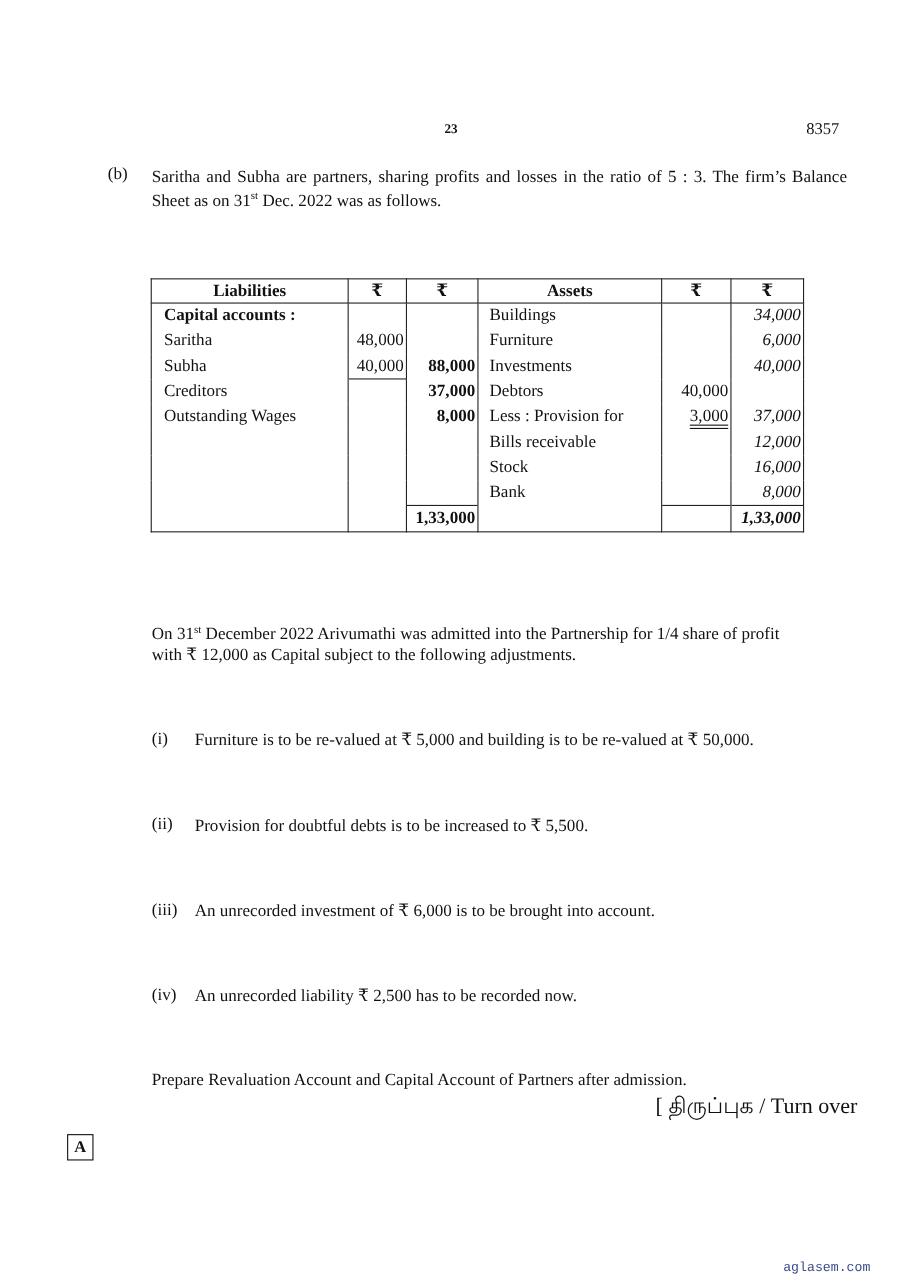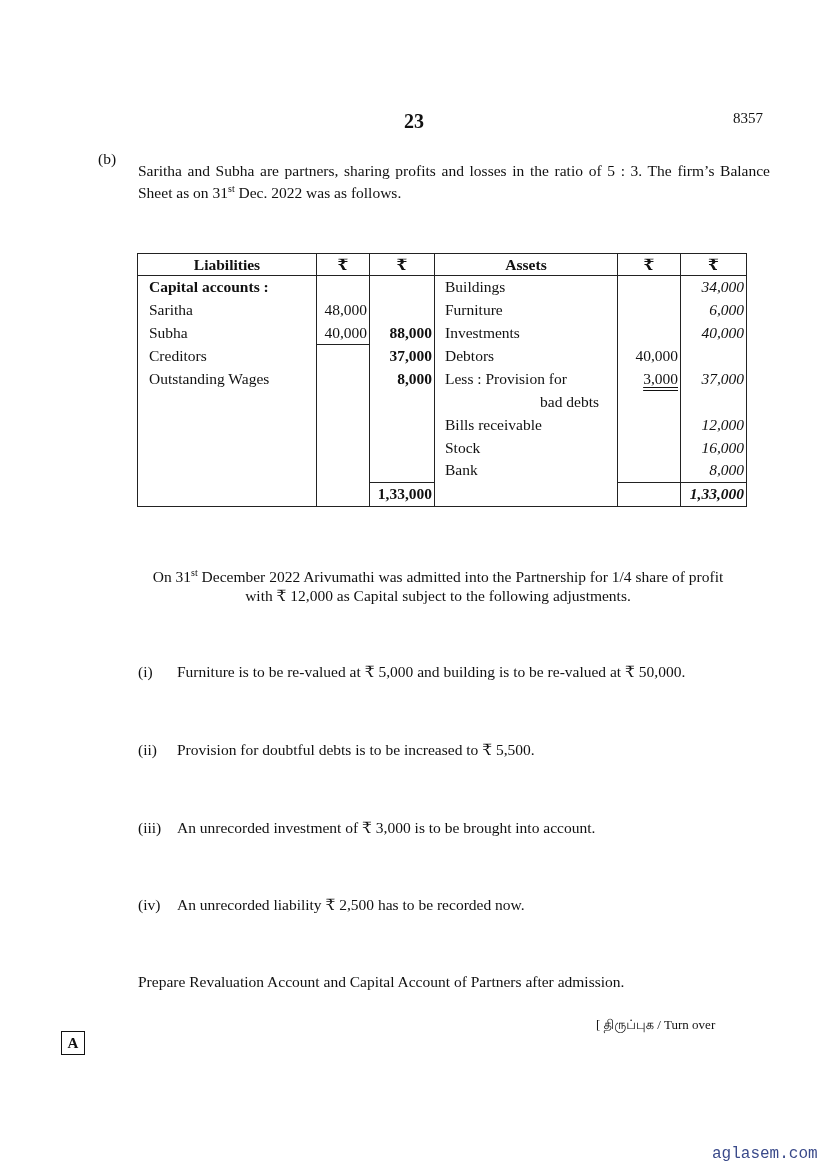--- a/index.html
+++ b/index.html
@@ -1,47 +1,47 @@
 <!DOCTYPE html>
 <html><head>
 <meta charset="utf-8">
 <style>
   html, body { margin:0; padding:0; background:#fff; }
   body { width:826px; height:1169px; position:relative; overflow:hidden;
          font-family:"Liberation Serif","DejaVu Serif",serif; color:#111; font-size:15.5px; }
   .abs { position:absolute; white-space:nowrap; }
   .bold { font-weight:bold; }
-  .pagenum { top:110px; left:404px; font-weight:bold; font-size:20px; }
+  .pagenum { top:110px; left:404px; font-weight:bold; font-size:12px; }
   .code { top:110px; left:733px; font-weight:normal; font-size:15px; }
   .qlabel { top:150px; left:98px; }
-  .qtext { top:150px; left:138px; line-height:22px; white-space:normal; width:632px; text-align:justify;margin-top:10px; }
+  .qtext { top:150px; left:138px; line-height:22px; white-space:normal; width:632px; text-align:justify; }
   sup { font-size:10px; vertical-align:6px; line-height:0; }
 
   table.bs { position:absolute; top:253px; left:137px; border-collapse:collapse; font-size:15.5px; }
   table.bs td, table.bs th { padding:0 2px 0 0; height:22.8px; line-height:22.8px; vertical-align:top; }
   table.bs th { font-weight:bold; text-align:center; border:1.3px solid #222; height:21px; line-height:21px; padding:0; }
   .c1 { width:165px; border-left:1.3px solid #222; border-right:1.3px solid #222; padding-left:11px !important; }
   .c2 { width:50px; border-right:1.3px solid #222; text-align:right; }
   .c3 { width:62px; border-right:1.3px solid #222; text-align:right;font-weight:bold; }
   .c4 { width:154px; border-right:1.3px solid #222; padding-left:10px !important; }
   .c5 { width:60px; border-right:1.3px solid #222; text-align:right; }
   .c6 { width:63px; border-right:1.3px solid #222; text-align:right;font-style:italic; }
   .topline { border-top:1.3px solid #222; }
   .bottomline { border-bottom:1.3px solid #222; }
   .dbl-ul { text-decoration:underline; text-decoration-style:double; text-underline-offset:3px; }
   .indent-right { text-align:right; padding-right:18px !important; }
 
-  .para { left:138px; line-height:19px; white-space:normal; width:600px;text-align:center; }
+  .para { left:138px; line-height:19px; white-space:normal; width:600px; }
   .item-num { left:138px; }
   .item-text { left:177px; }
   .boxA { top:1031px; left:61px; width:22px; height:22px; border:1.3px solid #111; text-align:center;
           font-weight:bold; line-height:22px; font-size:15px; }
-  .turnover { top:1017px; left:596px; font-size:13px; }
+  .turnover { top:995px; left:596px; font-size:20px; }
   .watermark { top:1145px; left:712px; font-family:"Liberation Mono","DejaVu Sans Mono",monospace;
-               font-size:16px; color:#3a4a8a; }
+               font-size:12px; color:#3a4a8a; }
 </style>
 </head>
 <body>
 
 <div class="abs pagenum">23</div>
 <div class="abs code">8357</div>
 
 <div class="abs qlabel">(b)</div>
 <div class="abs qtext"><span>Saritha and Subha are partners, sharing profits and losses in the ratio of 5 : 3.  The firm’s Balance Sheet as on 31</span><sup>st</sup><span> Dec. 2022 was as follows.</span></div>
 
@@ -92,28 +92,20 @@
     <td class="c2"></td>
     <td class="c3">8,000</td>
     <td class="c4">Less : Provision for</td>
     <td class="c5"><span class="dbl-ul">3,000</span></td>
     <td class="c6">37,000</td>
   </tr>
   <tr>
     <td class="c1"></td>
     <td class="c2"></td>
     <td class="c3"></td>
-    <td class="c4 indent-right">bad debts</td>
-    <td class="c5"></td>
-    <td class="c6"></td>
-  </tr>
-  <tr>
-    <td class="c1"></td>
-    <td class="c2"></td>
-    <td class="c3"></td>
     <td class="c4">Bills receivable</td>
     <td class="c5"></td>
     <td class="c6">12,000</td>
   </tr>
   <tr>
     <td class="c1"></td>
     <td class="c2"></td>
     <td class="c3"></td>
     <td class="c4">Stock</td>
     <td class="c5"></td>
@@ -140,21 +132,21 @@
 
 <div class="abs para" style="top:567px;"><span>On 31</span><sup>st</sup><span> December 2022 Arivumathi was admitted into the Partnership for 1/4 share of profit with ₹ 12,000 as Capital subject to the following adjustments.</span></div>
 
 <div class="abs item-num" style="top:663px;">(i)</div>
 <div class="abs item-text" style="top:663px;">Furniture is to be re-valued at ₹ 5,000 and building is to be re-valued at ₹ 50,000.</div>
 
 <div class="abs item-num" style="top:741px;">(ii)</div>
 <div class="abs item-text" style="top:741px;">Provision for doubtful debts is to be increased to ₹ 5,500.</div>
 
 <div class="abs item-num" style="top:819px;">(iii)</div>
-<div class="abs item-text" style="top:819px;">An unrecorded investment of ₹ 3,000 is to be brought into account.</div>
+<div class="abs item-text" style="top:819px;">An unrecorded investment of ₹ 6,000 is to be brought into account.</div>
 
 <div class="abs item-num" style="top:896px;">(iv)</div>
 <div class="abs item-text" style="top:896px;">An unrecorded liability ₹ 2,500 has to be recorded now.</div>
 
 <div class="abs" style="top:973px; left:138px;">Prepare Revaluation Account and Capital Account of Partners after admission.</div>
 
 <div class="abs boxA">A</div>
 <div class="abs turnover">[ திருப்புக / Turn over</div>
 <div class="abs watermark">aglasem.com</div>
 

